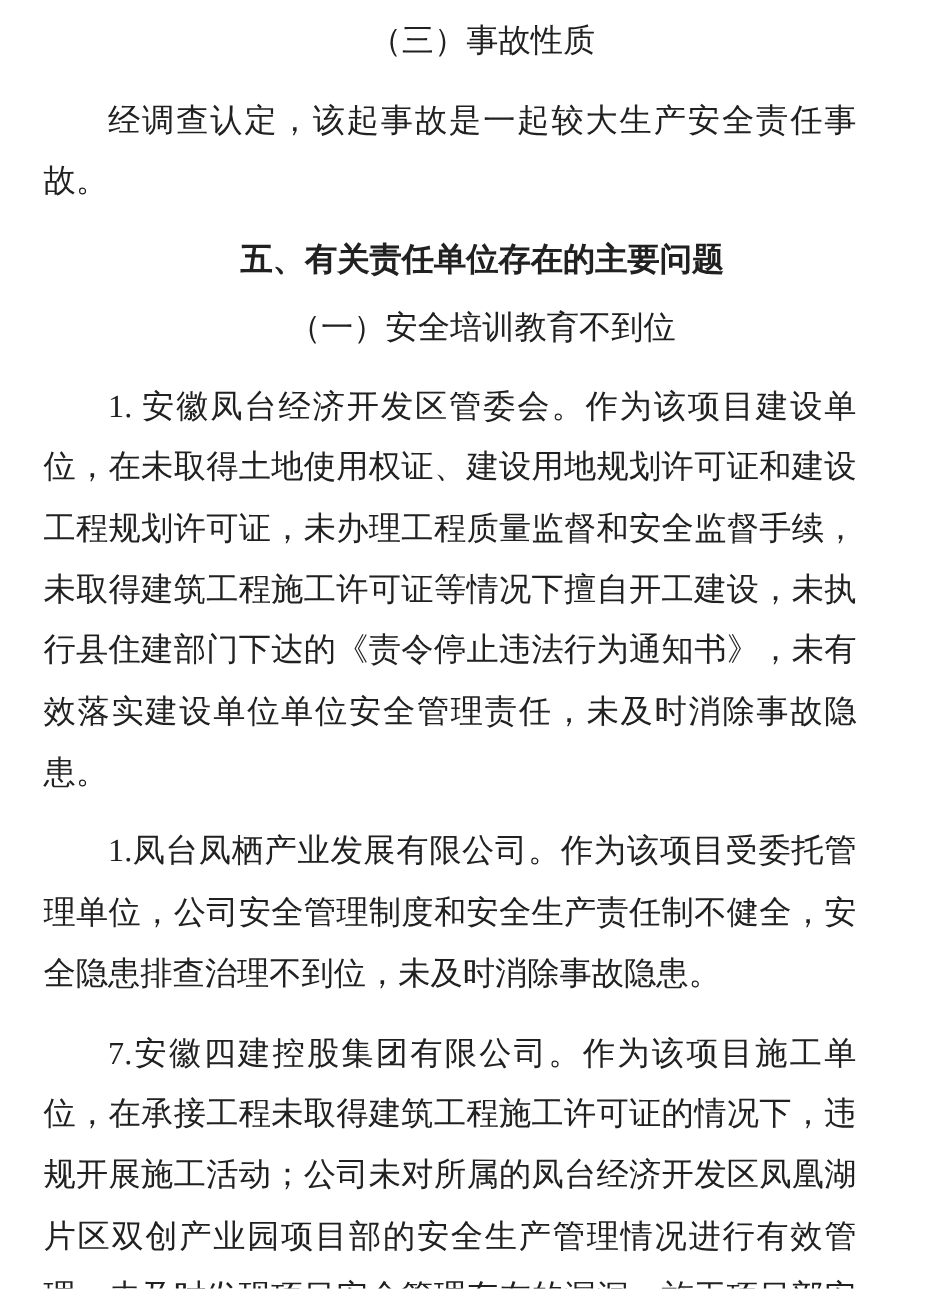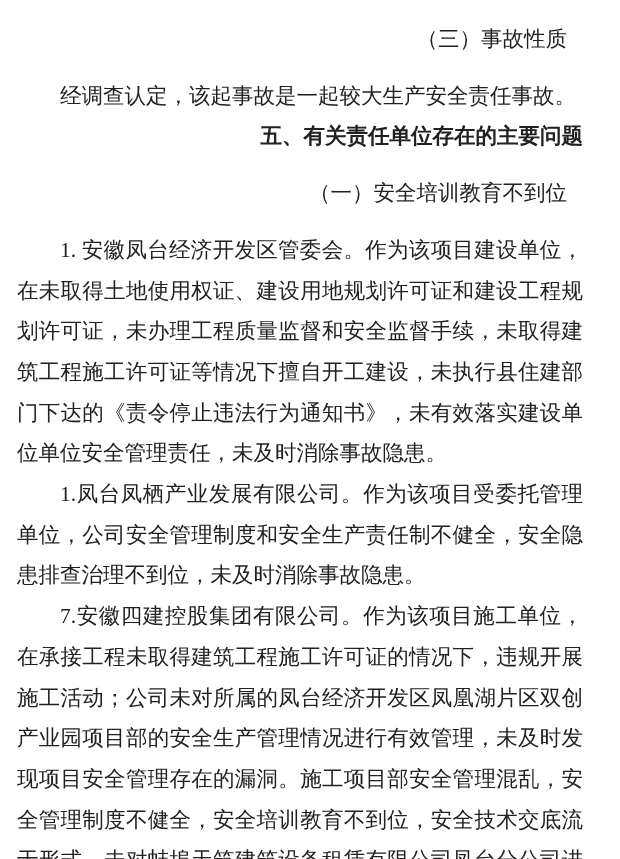--- a/index.html
+++ b/index.html
@@ -18,36 +18,36 @@
     width: 620px;
     height: 859px;
     padding: 3px 37px 0 17px;
     color: #212121;
     font-size: 21.5px;
     line-height: 40.7px;
     text-align: justify;
     overflow: hidden;
   }
   .para {
-    margin: 0;
+    margin: 12px;
     text-indent: 2em;
     font-weight: 400;
   }
   .heading-bold {
     margin: 0;
     text-indent: 2em;
     font-family: "Liberation Sans", "DejaVu Sans", sans-serif;
     font-weight: 700;
-    text-align: right;
+    text-align: center;
   }
   .subheading-kai {
-    margin: 16px;
+    margin: 4px;
     text-indent: 2em;
     font-weight: 400;
-    text-align: right;
+    text-align: center;
   }
 </style>
 </head>
 <body>
 
 <div class="doc-page">
   <p class="subheading-kai">（三）事故性质</p>
   <p class="para">经调查认定，该起事故是一起较大生产安全责任事故。</p>
   <p class="heading-bold">五、有关责任单位存在的主要问题</p>
   <p class="subheading-kai">（一）安全培训教育不到位</p>

